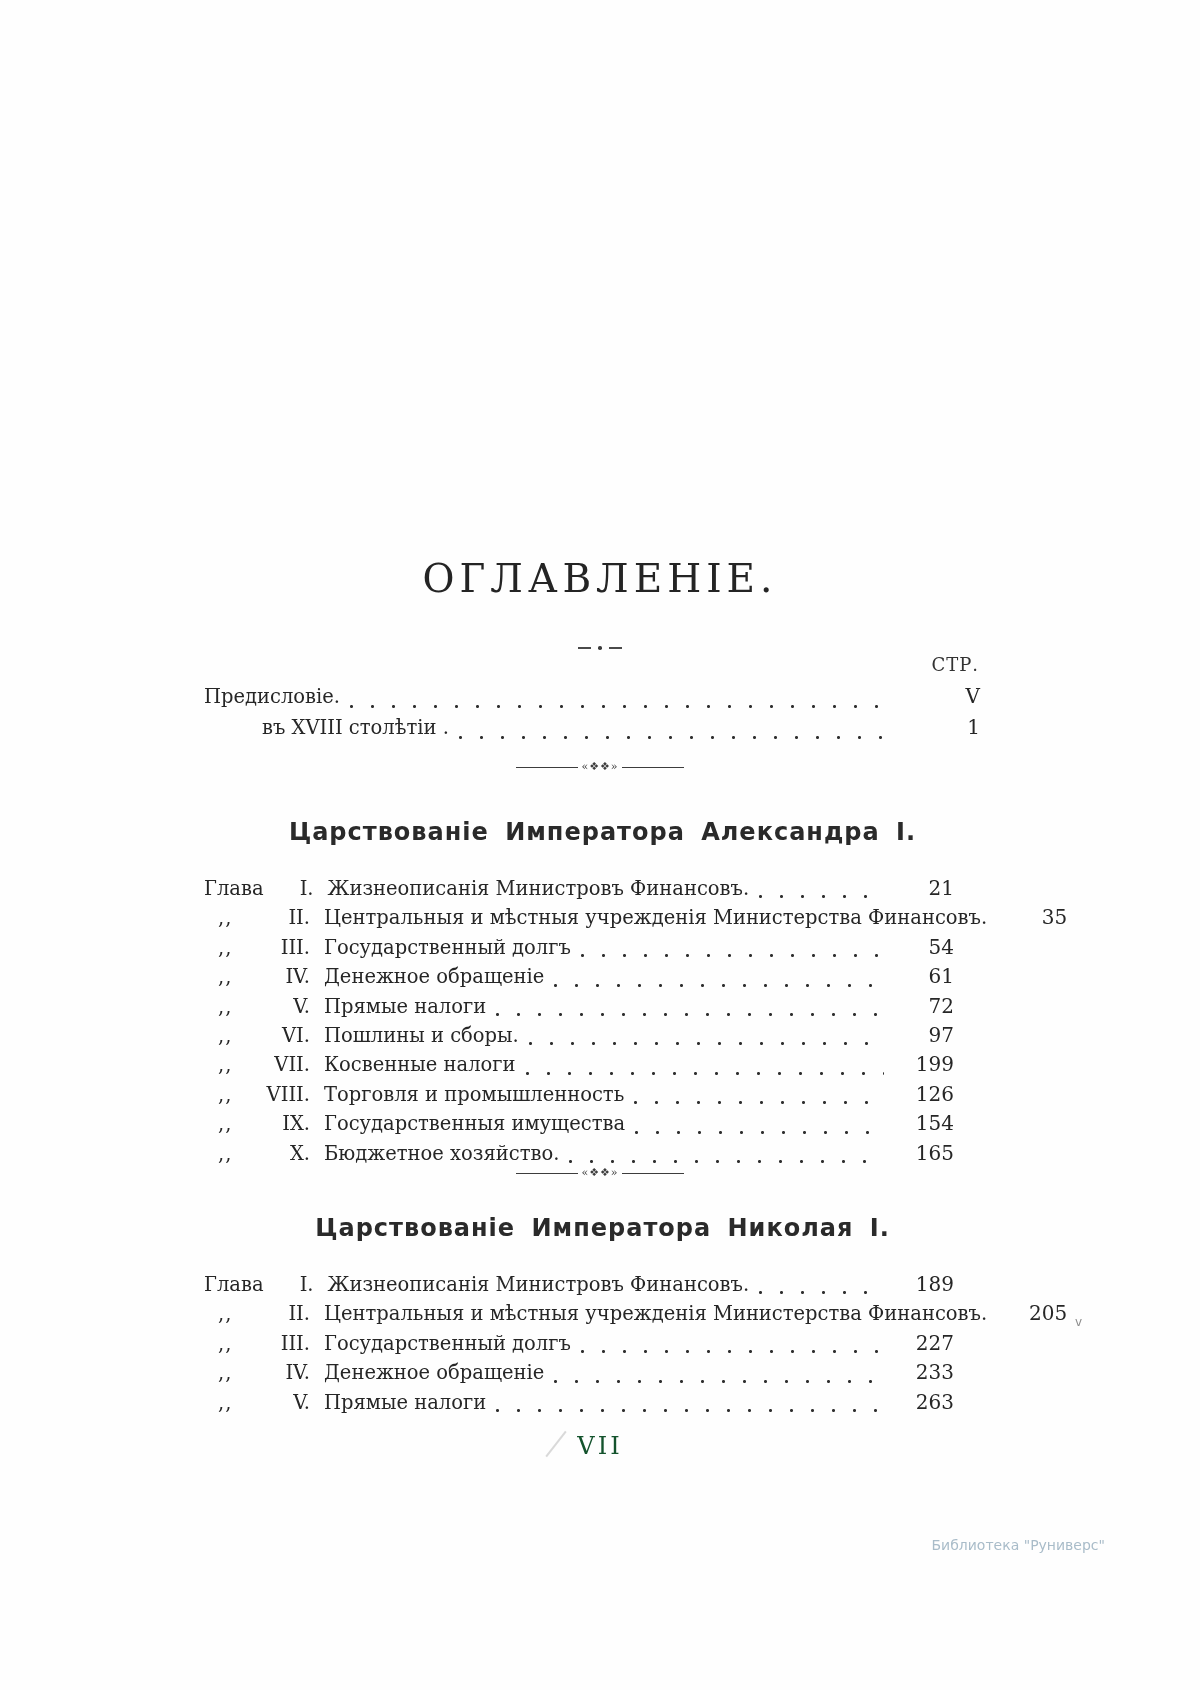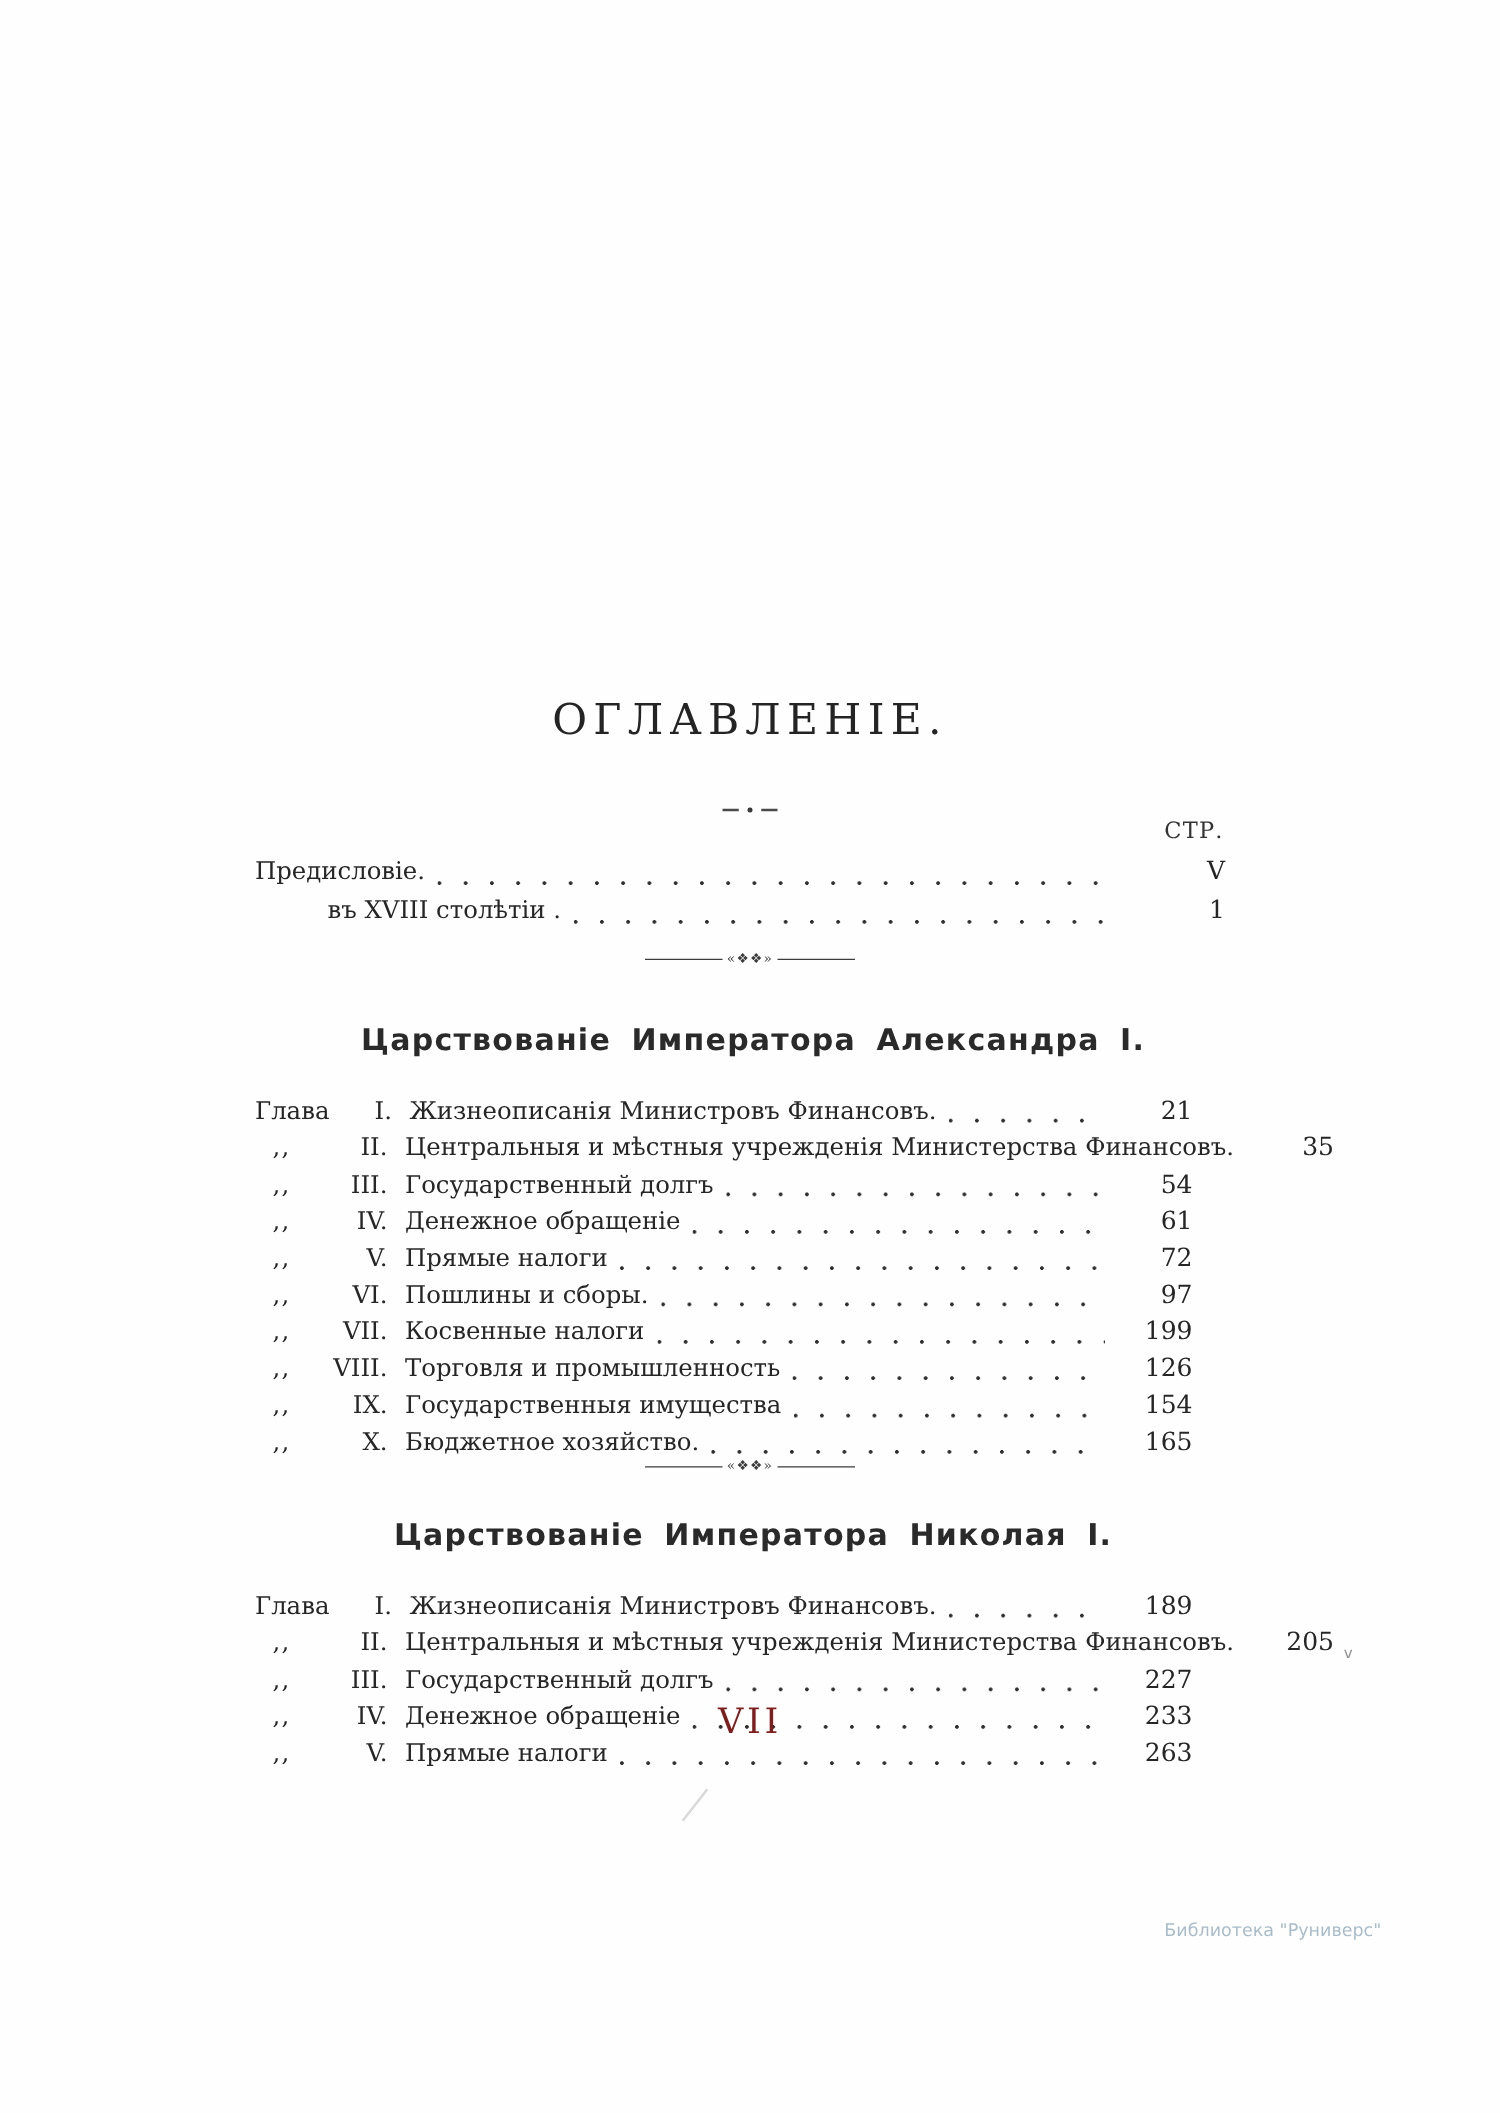--- a/index.html
+++ b/index.html
@@ -9,21 +9,21 @@
     font-family:"DejaVu Serif", serif;
     color:#262626;
     position:relative;
     overflow:hidden;
   }
   .page{position:absolute;inset:0;background:#fefefe;}
 
   .page-title{
     position:absolute;top:556px;left:0;right:0;
     text-align:center;
-    font-size:34px;letter-spacing:5px;
+    font-size:39px;letter-spacing:5px;
     color:#242424;
   }
   .small-divider{
     position:absolute;top:646px;left:0;right:0;
     display:flex;justify-content:center;align-items:center;gap:7px;
   }
   .small-divider .dash{width:13px;height:1.5px;background:#4a4a4a;}
   .small-divider .dot{width:3.5px;height:3.5px;border-radius:50%;background:#3a3a3a;}
 
   .col-header{
@@ -79,23 +79,23 @@
   .c-label{flex:0 0 56px;}
   .c-label.ditto{text-indent:14px;letter-spacing:1px;}
   .c-num{flex:0 0 50px;text-align:right;}
   .c-title{padding-left:14px;}
   .suffix{
     position:absolute;right:-15px;bottom:-4px;
     font-size:12px;color:#8d8d8d;font-family:"DejaVu Sans", sans-serif;
   }
 
   .footer-page{
-    position:absolute;top:1360px;left:0;right:0;
+    position:absolute;top:1432px;left:0;right:0;
     text-align:center;
-    font-size:28px;letter-spacing:3px;color:#7f1d1d;
+    font-size:24px;letter-spacing:3px;color:#14532d;
   }
   .smudge{
     position:absolute;top:1428px;left:555px;
     width:2px;height:32px;background:#c9c9c9;opacity:.7;
     transform:rotate(38deg);
   }
   .watermark{
     position:absolute;top:1537px;right:95px;
     font-family:"DejaVu Sans", sans-serif;
     font-size:14px;color:#a9bcc9;

